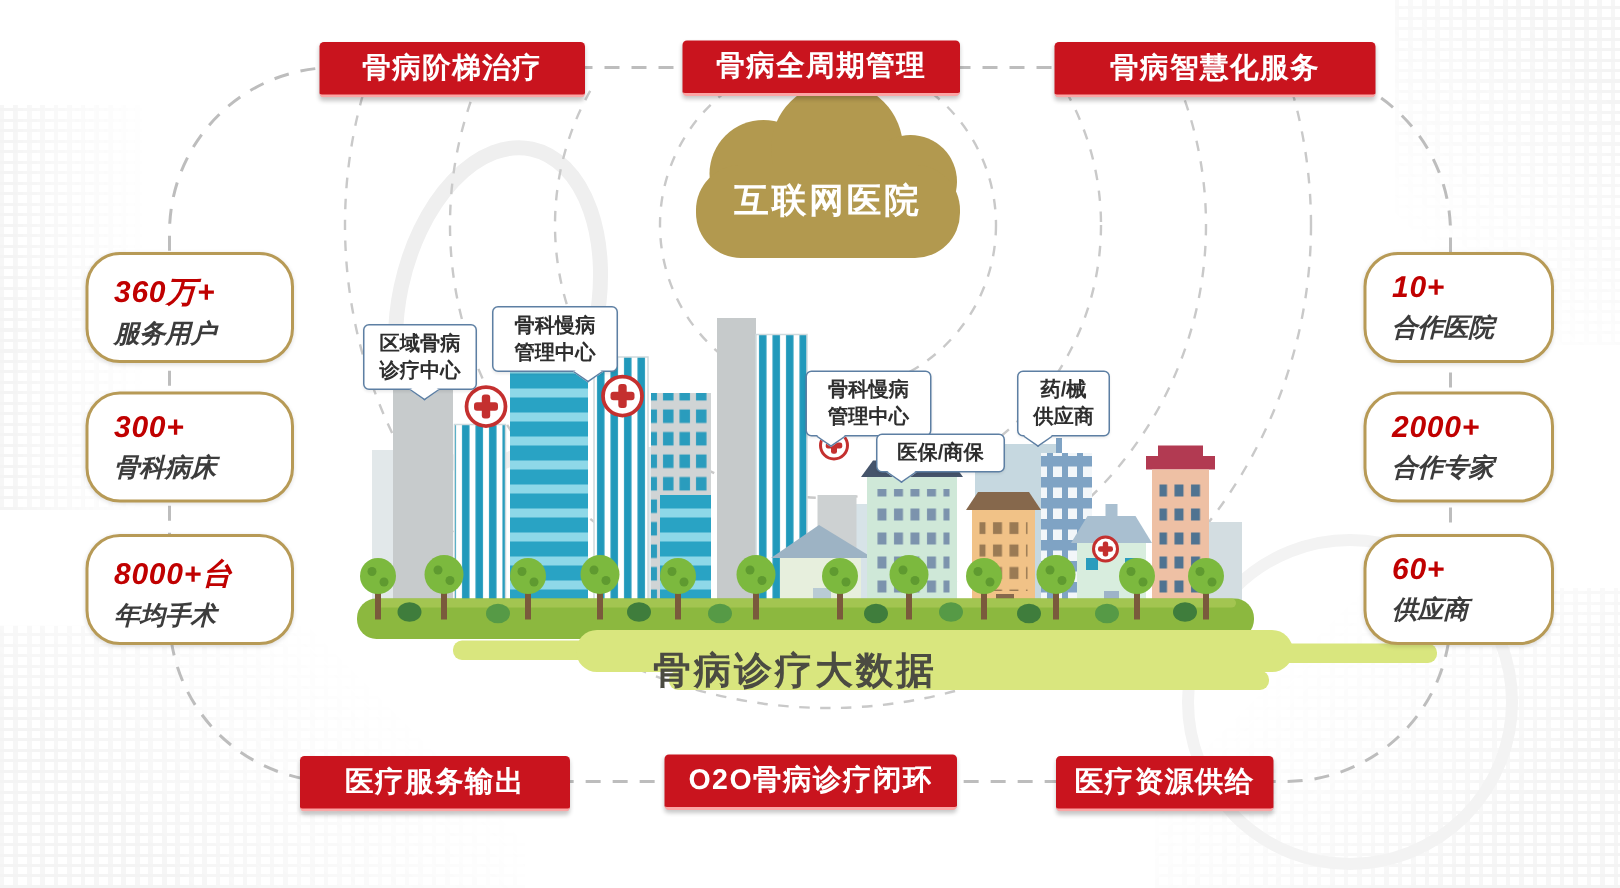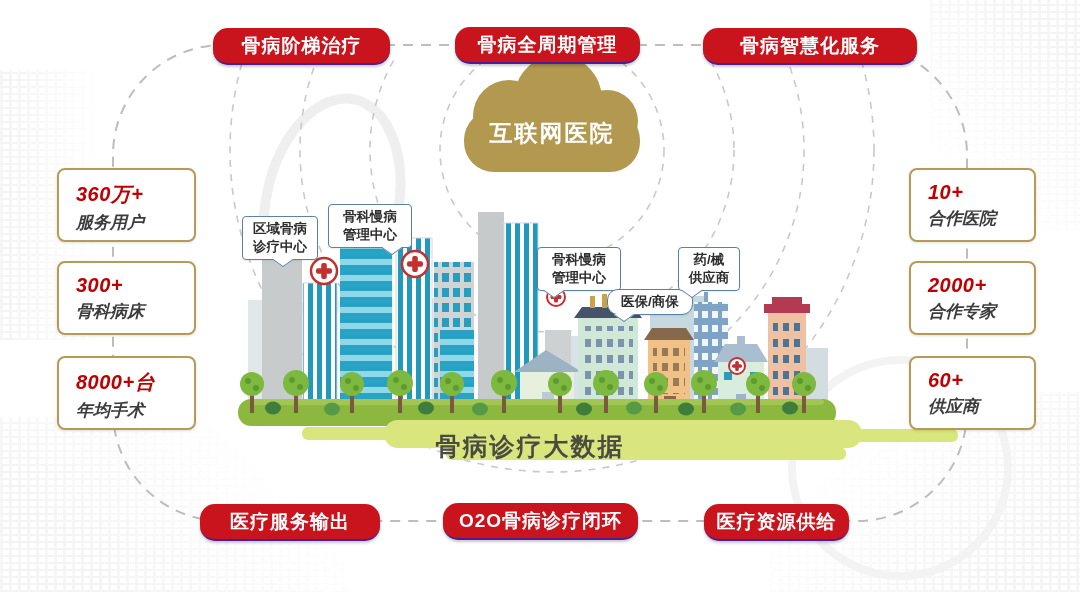--- a/index.html
+++ b/index.html
@@ -24,27 +24,27 @@
   .tex.lm{left:0;top:70px;width:110px;height:270px;
     -webkit-mask-image:linear-gradient(90deg,#000 10%,transparent 90%);
     mask-image:linear-gradient(90deg,#000 10%,transparent 90%);}
 
   svg#gfx{position:absolute;left:0;top:0;}
 
   
   .banner{
     position:absolute;height:35px;line-height:35px;text-align:center;
     background:var(--banner-red,#c9141e);color:#ffffff;font-size:19px;font-weight:bold;
-    letter-spacing:1px;border-radius:15px;border-bottom:2px solid #4c1d95;
+    letter-spacing:1px;border-radius:3px;border-bottom:2px solid #fca5a5;
     box-shadow:0 2px 3px rgba(0,0,0,.22);
   }
   
   .stat{
     position:absolute;width:118px;height:70px;background:#ffffff;
-    border:2px solid var(--stat-border-gold,#b79a56);border-radius:8px;
+    border:2px solid var(--stat-border-gold,#b79a56);border-radius:23px;
     box-shadow:0 1px 3px rgba(0,0,0,.12);padding-left:17px;box-sizing:content-box;
   }
   .stat .val{margin-top:11px;font-size:20px;font-weight:bold;font-style:italic;
     color:var(--stat-number-red,#c00000);letter-spacing:.5px;}
   .stat .lab{margin-top:3px;font-size:17px;font-weight:600;font-style:italic;color:#3c3c3c;}
   .stat.narrow{width:106px;}
 
   
   .bubble{
     position:absolute;background:#ffffff;border:1.6px solid var(--bubble-border-blue,#5d7fa3);
@@ -355,21 +355,21 @@
     <span>诊疗中心</span>
   </div>
   <div class="bubble tail-r" style="left:328px;top:204px;width:70px;">
     <span>骨科慢病</span>
     <span>管理中心</span>
   </div>
   <div class="bubble tail-l" style="left:537px;top:247px;width:70px;">
     <span>骨科慢病</span>
     <span>管理中心</span>
   </div>
-  <div class="bubble tail-l" style="left:607px;top:289px;width:72px;border-radius:11px;">
+  <div class="bubble tail-l" style="left:584px;top:289px;width:72px;">
     <span>医保/商保</span>
   </div>
   <div class="bubble tail-l" style="left:678px;top:247px;width:48px;">
     <span>药/械</span>
     <span>供应商</span>
   </div>
 
   <div class="bigdata-label">骨病诊疗大数据</div>
 
 </div>

